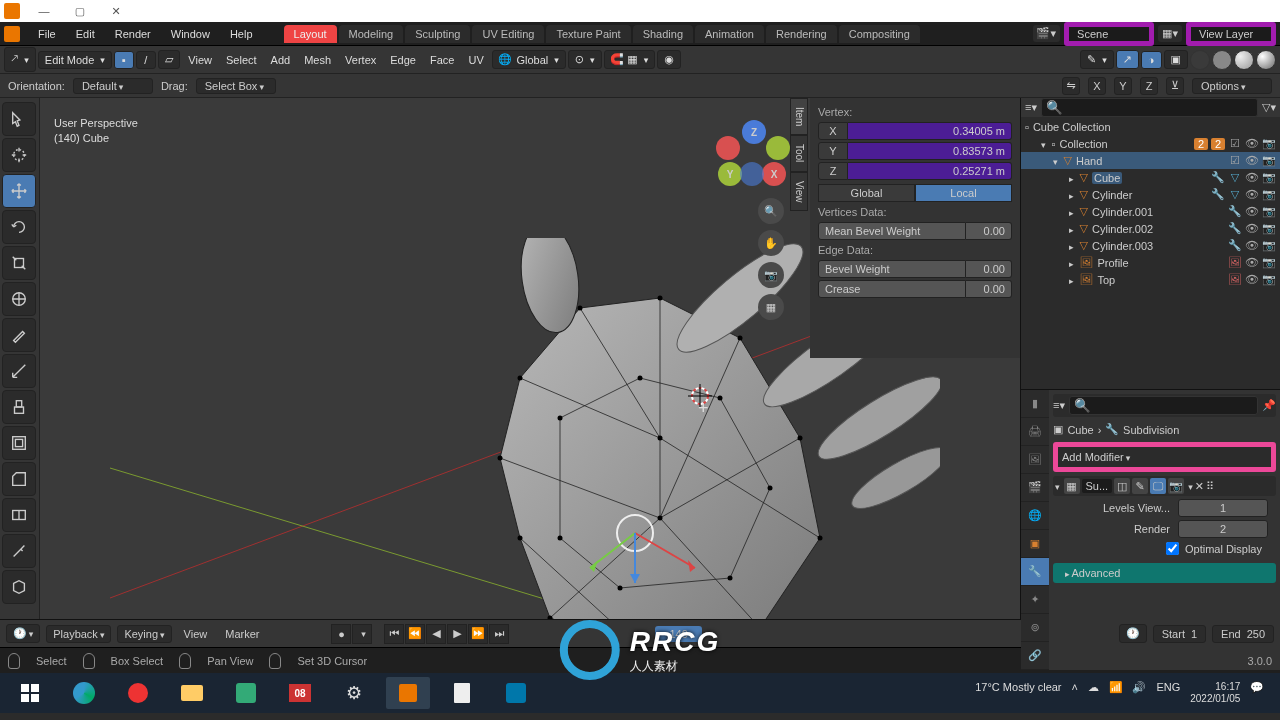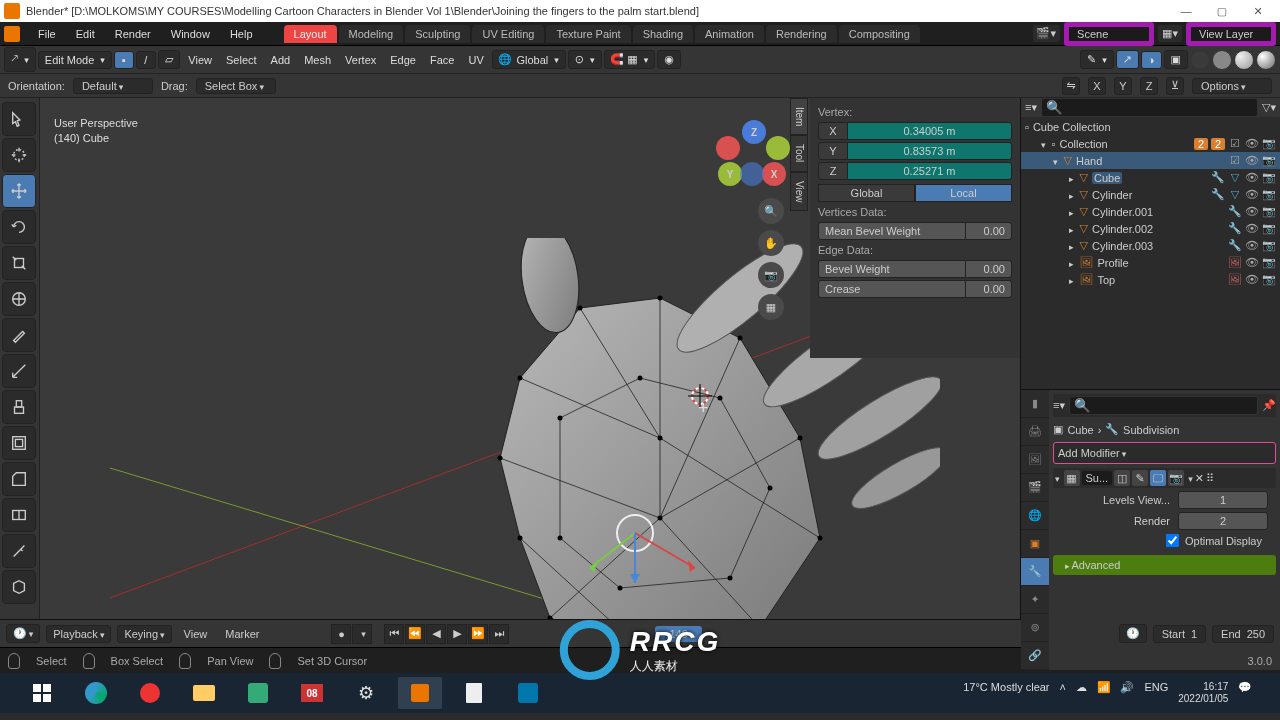--- a/index.html
+++ b/index.html
@@ -46,21 +46,21 @@
 .navball .ball { width: 24px; height: 24px; border-radius: 50%; position: absolute; display: flex; align-items: center; justify-content: center; font-size: 10px; font-weight: bold; }
 .nav-icons { position: absolute; top: 100px; right: 236px; display: flex; flex-direction: column; gap: 6px; }
 .nav-icons .ni { width: 26px; height: 26px; background: #4a4a4a; border-radius: 13px; display: flex; align-items: center; justify-content: center; }
 .right-tabs { position: absolute; top: 0; right: 212px; width: 18px; background: #2b2b2b; display: flex; flex-direction: column; }
 .right-tabs .rt { writing-mode: vertical-rl; padding: 8px 2px; font-size: 10px; border: 1px solid #222; background: #353535; }
 
 .npanel { position: absolute; top: 0; right: 0; width: 210px; background: #333; padding: 4px 8px; height: 260px; overflow: hidden; }
 .npanel .hdr { font-size: 11px; color: #eee; padding: 4px 0; display: flex; align-items: center; gap: 4px; }
 .npanel .row { display: flex; align-items: center; margin: 2px 0; }
 .npanel .row .lbl { width: 30px; text-align: center; background: #3a3a3a; border: 1px solid #222; border-radius: 3px 0 0 3px; padding: 2px 0; }
-.npanel .row .val { flex: 1; text-align: center; background: #0f766e; border: 1px solid #222; border-left: none; border-radius: 0 3px 3px 0; padding: 2px 6px; }
+.npanel .row .val { flex: 1; text-align: right; background: #4c1d95; border: 1px solid #222; border-left: none; border-radius: 0 3px 3px 0; padding: 2px 6px; }
 .npanel .pill { display: flex; margin: 4px 0; }
 .npanel .pill span { flex: 1; text-align: center; padding: 2px 0; background: #3a3a3a; border: 1px solid #222; }
 .npanel .pill span.on { background: #4a7bb3; }
 .npanel .wide { display: flex; margin: 2px 0; }
 .npanel .wide .l { flex: 1; background: #555; border: 1px solid #222; padding: 2px 6px; border-radius: 3px 0 0 3px; }
 .npanel .wide .v { width: 46px; text-align: right; background: #555; border: 1px solid #222; border-left: none; padding: 2px 6px; border-radius: 0 3px 3px 0; }
 
 .outliner { width: 260px; background: #2b2b2b; border-left: 1px solid #111; display: flex; flex-direction: column; }
 .outliner .hdr { height: 24px; background: #353535; display: flex; align-items: center; padding: 0 4px; gap: 4px; }
 .outliner .search { flex: 1; background: #1b1b1b; border: 1px solid #333; border-radius: 3px; padding: 1px 4px; color: #aaa; }
@@ -71,45 +71,45 @@
 .outliner .node .icons { margin-left: auto; display: flex; gap: 3px; align-items: center; }
 .outliner .node .icons span { width: 14px; text-align: center; color: #aaa; }
 
 .props { flex: 1; background: #333; display: flex; border-top: 1px solid #111; }
 .props .vtabs { width: 28px; background: #2b2b2b; display: flex; flex-direction: column; }
 .props .vtabs .vt { height: 28px; display: flex; align-items: center; justify-content: center; border-bottom: 1px solid #222; color: #888; }
 .props .vtabs .vt.active { background: #4a7bb3; color: #fff; }
 .props .panel { flex: 1; padding: 4px; overflow: hidden; }
 .props .panel .hdr-row { display: flex; align-items: center; gap: 4px; padding: 2px 0; background: #2b2b2b; border-radius: 3px; margin-bottom: 4px; }
 .props .panel .hdr-row .search { flex: 1; background: #1b1b1b; border: 1px solid #333; border-radius: 3px; padding: 1px 4px; }
-.props .panel .wide-btn { background: #2b2b2b; border: 1px solid #ec4899; border-radius: 3px; padding: 4px; margin: 4px 0; }
+.props .panel .wide-btn { background: #2b2b2b; border: 5px solid #ec4899; border-radius: 3px; padding: 4px; margin: 4px 0; }
 .props .panel .mod-hdr { display: flex; align-items: center; gap: 2px; background: #2b2b2b; padding: 2px; border-radius: 3px; }
 .props .panel .mod-hdr .ic { width: 16px; height: 16px; background: #444; border-radius: 2px; display: flex; align-items: center; justify-content: center; }
 .props .panel .tabs2 { display: flex; margin: 4px 0; }
 .props .panel .tabs2 span { flex: 1; text-align: center; padding: 3px; background: #2b2b2b; border: 1px solid #222; }
 .props .panel .tabs2 span.on { background: #4a7bb3; }
 .props .panel .num-row { display: flex; margin: 3px 0; align-items: center; }
 .props .panel .num-row .l { flex: 1; text-align: right; padding-right: 8px; }
 .props .panel .num-row .v { width: 90px; background: #555; border: 1px solid #222; border-radius: 3px; text-align: center; padding: 2px; }
 .props .panel .check-row { display: flex; align-items: center; justify-content: flex-end; gap: 6px; margin: 4px 0; }
 .props .panel .check-row input { }
-.props .panel .adv { background: #4d7c0f; padding: 4px 12px; border-radius: 3px; margin-top: 8px; }
+.props .panel .adv { background: #0f766e; padding: 4px 12px; border-radius: 3px; margin-top: 8px; }
 
 .timeline { height: 28px; background: #353535; display: flex; align-items: center; padding: 0 6px; gap: 6px; border-top: 1px solid #111; }
 .timeline .btn { background: #2b2b2b; border: 1px solid #222; border-radius: 3px; padding: 2px 6px; }
 .timeline .transport { display: flex; gap: 1px; margin-left: 60px; }
 .timeline .transport .tb { width: 20px; height: 20px; background: #2b2b2b; border: 1px solid #222; display: flex; align-items: center; justify-content: center; }
 .timeline .frame { background: #4a7bb3; padding: 2px 14px; border-radius: 3px; margin-left: 140px; }
 .timeline .fld { background: #2b2b2b; border: 1px solid #222; border-radius: 3px; padding: 2px 8px; display: flex; gap: 6px; }
 
 .statusbar { height: 26px; background: #1f1f1f; display: flex; align-items: center; padding: 0 8px; gap: 16px; color: #aaa; font-size: 11px; border-top: 1px solid #000; }
 .statusbar .mouse { width: 12px; height: 16px; border: 1px solid #888; border-radius: 6px 6px 3px 3px; display: inline-block; }
 .statusbar .spacer { flex: 1; }
 
-.taskbar { height: 40px; background: #1a2533; display: flex; align-items: center; padding: 0 20px; gap: 10px; }
+.taskbar { height: 40px; background: #1a2533; display: flex; align-items: center; padding: 0 8px; gap: 10px; }
 .taskbar .tb-item { width: 44px; height: 32px; display: flex; align-items: center; justify-content: center; border-radius: 2px; }
 .taskbar .tb-item.active { background: #304050; }
 .taskbar .tray { margin-left: auto; display: flex; gap: 10px; color: #ddd; padding-right: 8px; }
 .taskbar .clock { text-align: right; font-size: 10px; line-height: 1.2; }
 
 .watermark { position: absolute; bottom: 40px; left: 50%; transform: translateX(-50%); display: flex; align-items: center; gap: 10px; }
 .watermark .circ { width: 60px; height: 60px; border: 8px solid #2fa3d8; border-radius: 50%; position: relative; }
 .watermark .circ::before { content: ''; position: absolute; inset: -4px; border-radius: 50%; background: radial-gradient(circle, transparent 60%, #2fa3d8 60%); opacity: 0.3; }
 .watermark .txt { color: #fff; font-size: 28px; font-weight: bold; font-style: italic; letter-spacing: 2px; text-shadow: 0 0 4px #000; }
 .watermark .sub { font-size: 12px; color: #eee; font-weight: normal; letter-spacing: 0; display: block; }
@@ -118,23 +118,20 @@
 .tri::before { content: '▸'; font-size: 9px; margin-right: 2px; }
 .tri-d::before { content: '▾'; font-size: 9px; margin-right: 2px; }
 
 .hand-render { position: absolute; left: 420px; top: 140px; width: 480px; height: 420px; pointer-events: none; }
 </style>
 </head>
 <body>
 
 <div class="titlebar">
   <div class="icon"></div>
-  <div class="title">
-    <span>Blender*</span> <span>[D:\MOLKOMS\MY COURSES\Modelling Cartoon Characters in Blender Vol 1\Blender\Joining the fingers to the palm start.blend]</span>
-  </div>
   <div class="winbtn">—</div>
   <div class="winbtn">▢</div>
   <div class="winbtn">✕</div>
 </div>
 
 <div class="menubar">
   <div class="logo"></div>
   <div class="menu-item">File</div>
   <div class="menu-item">Edit</div>
   <div class="menu-item">Render</div>

